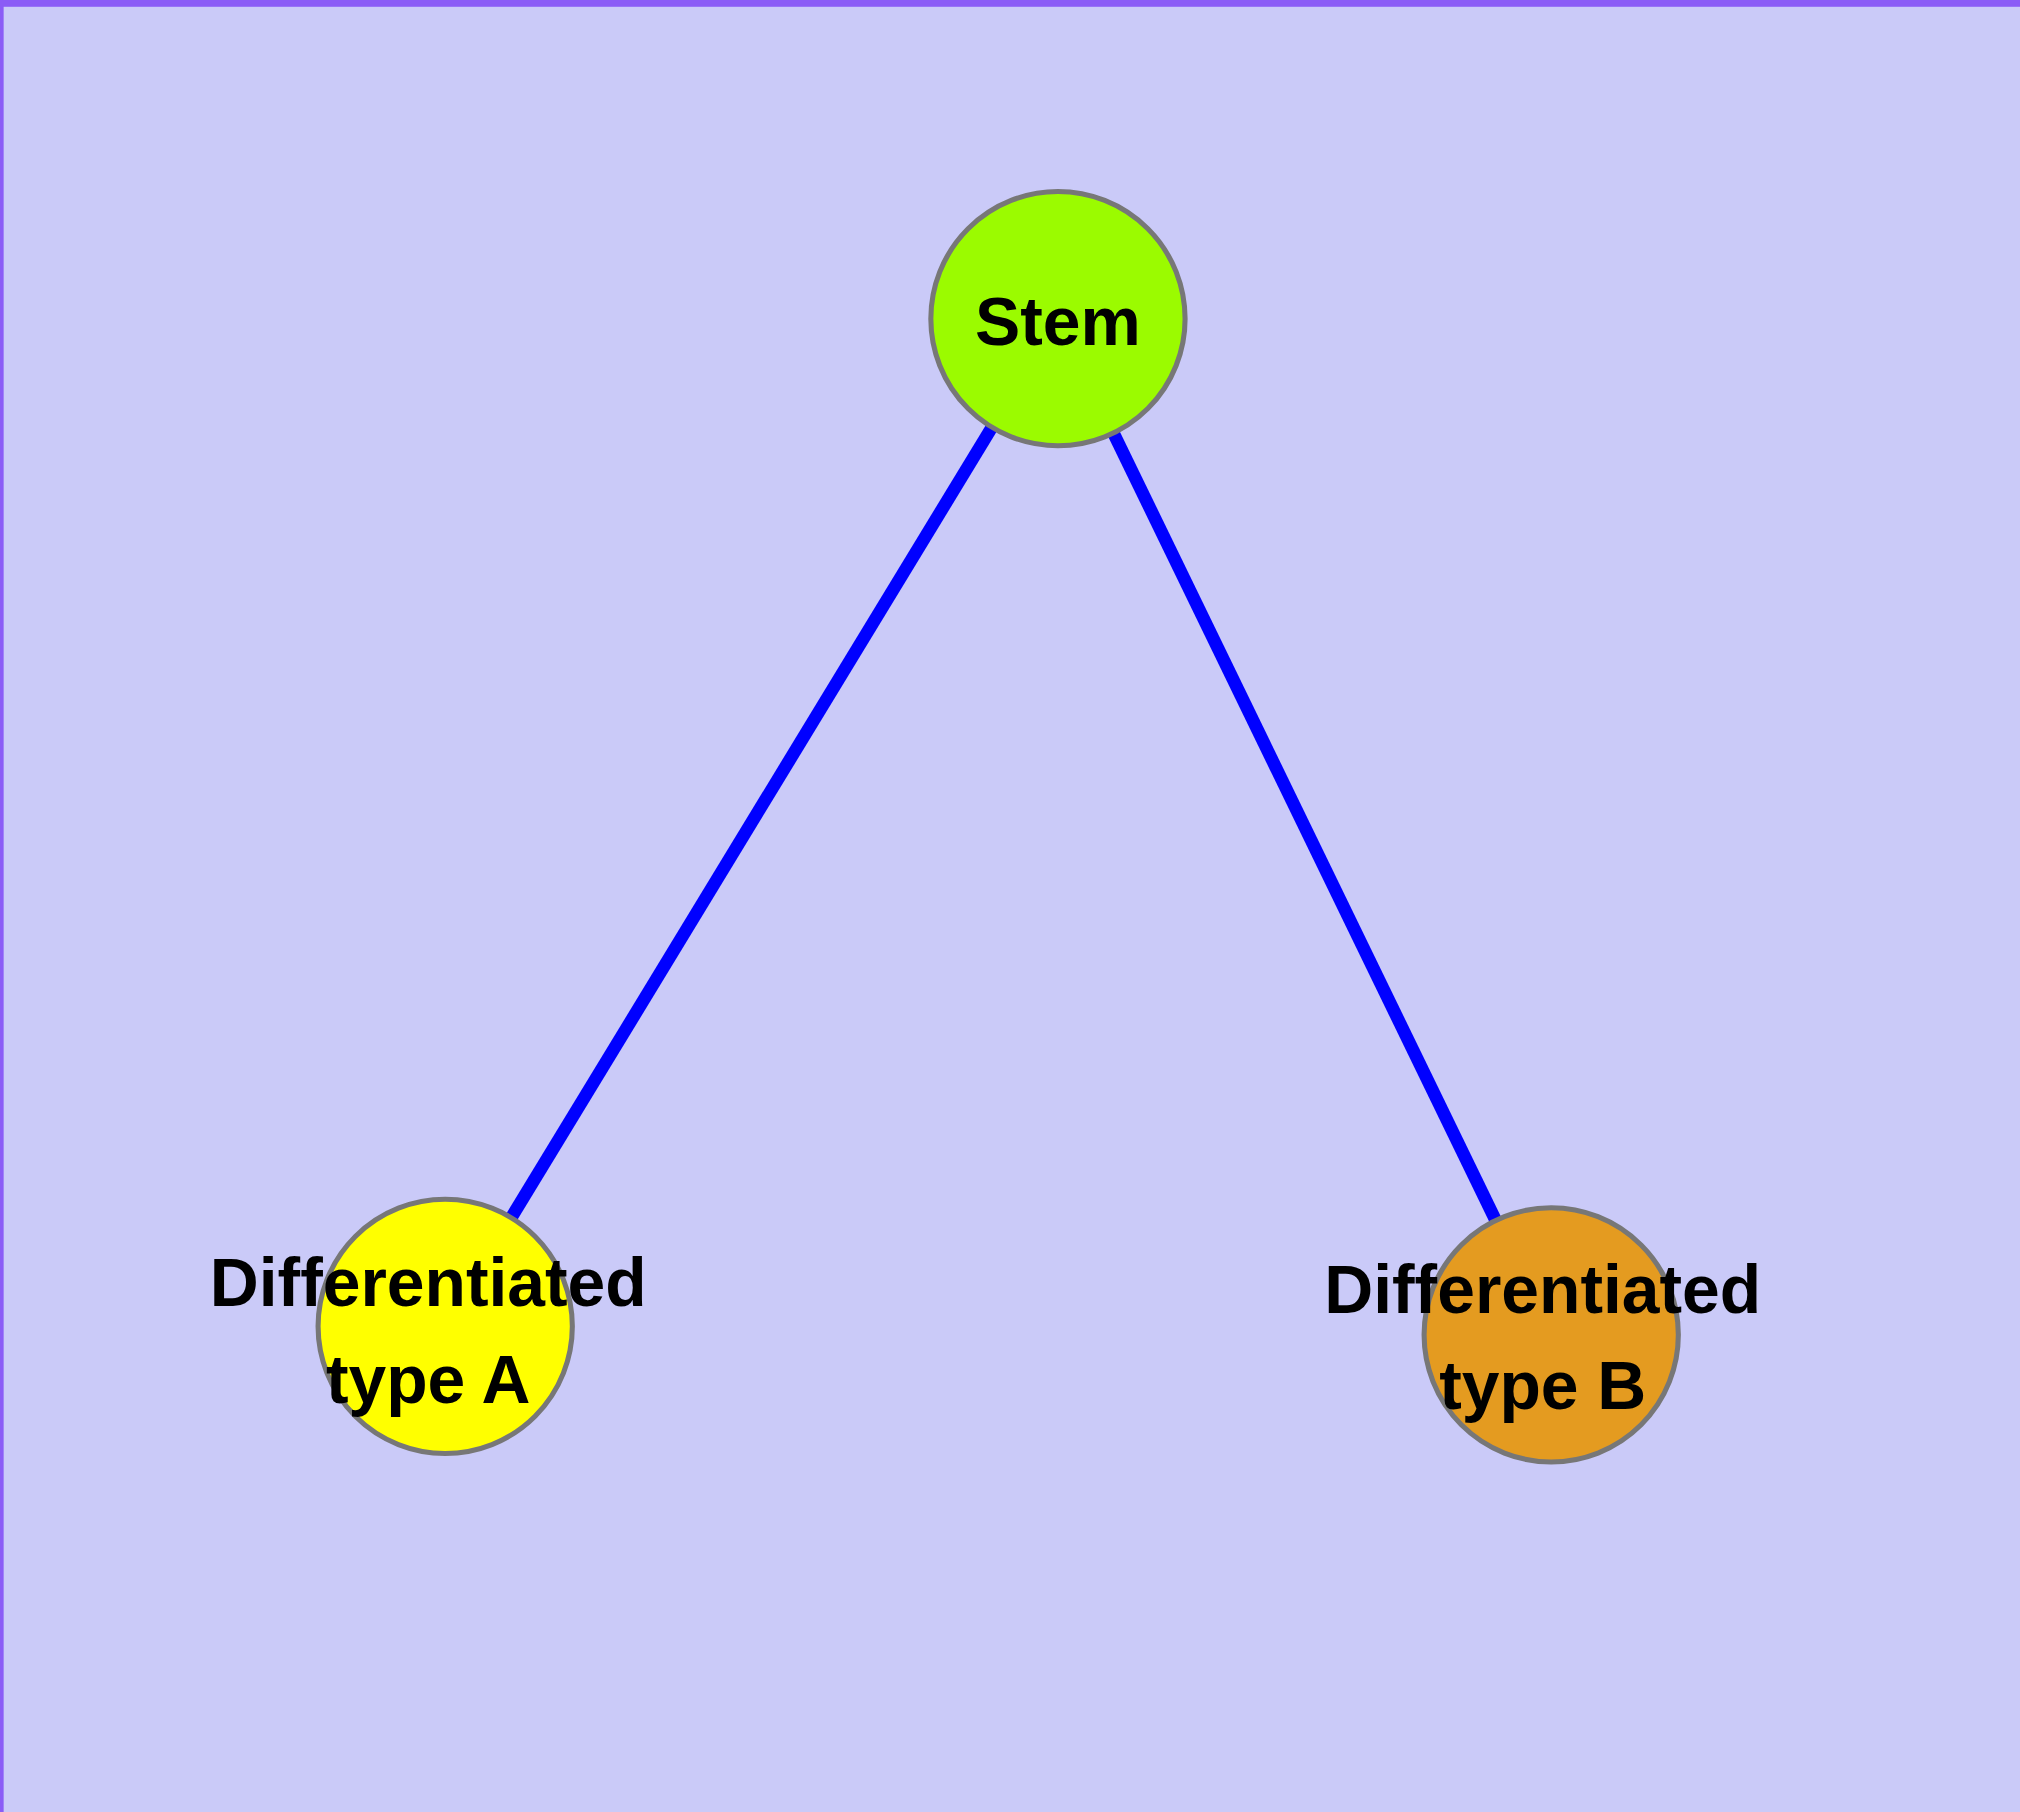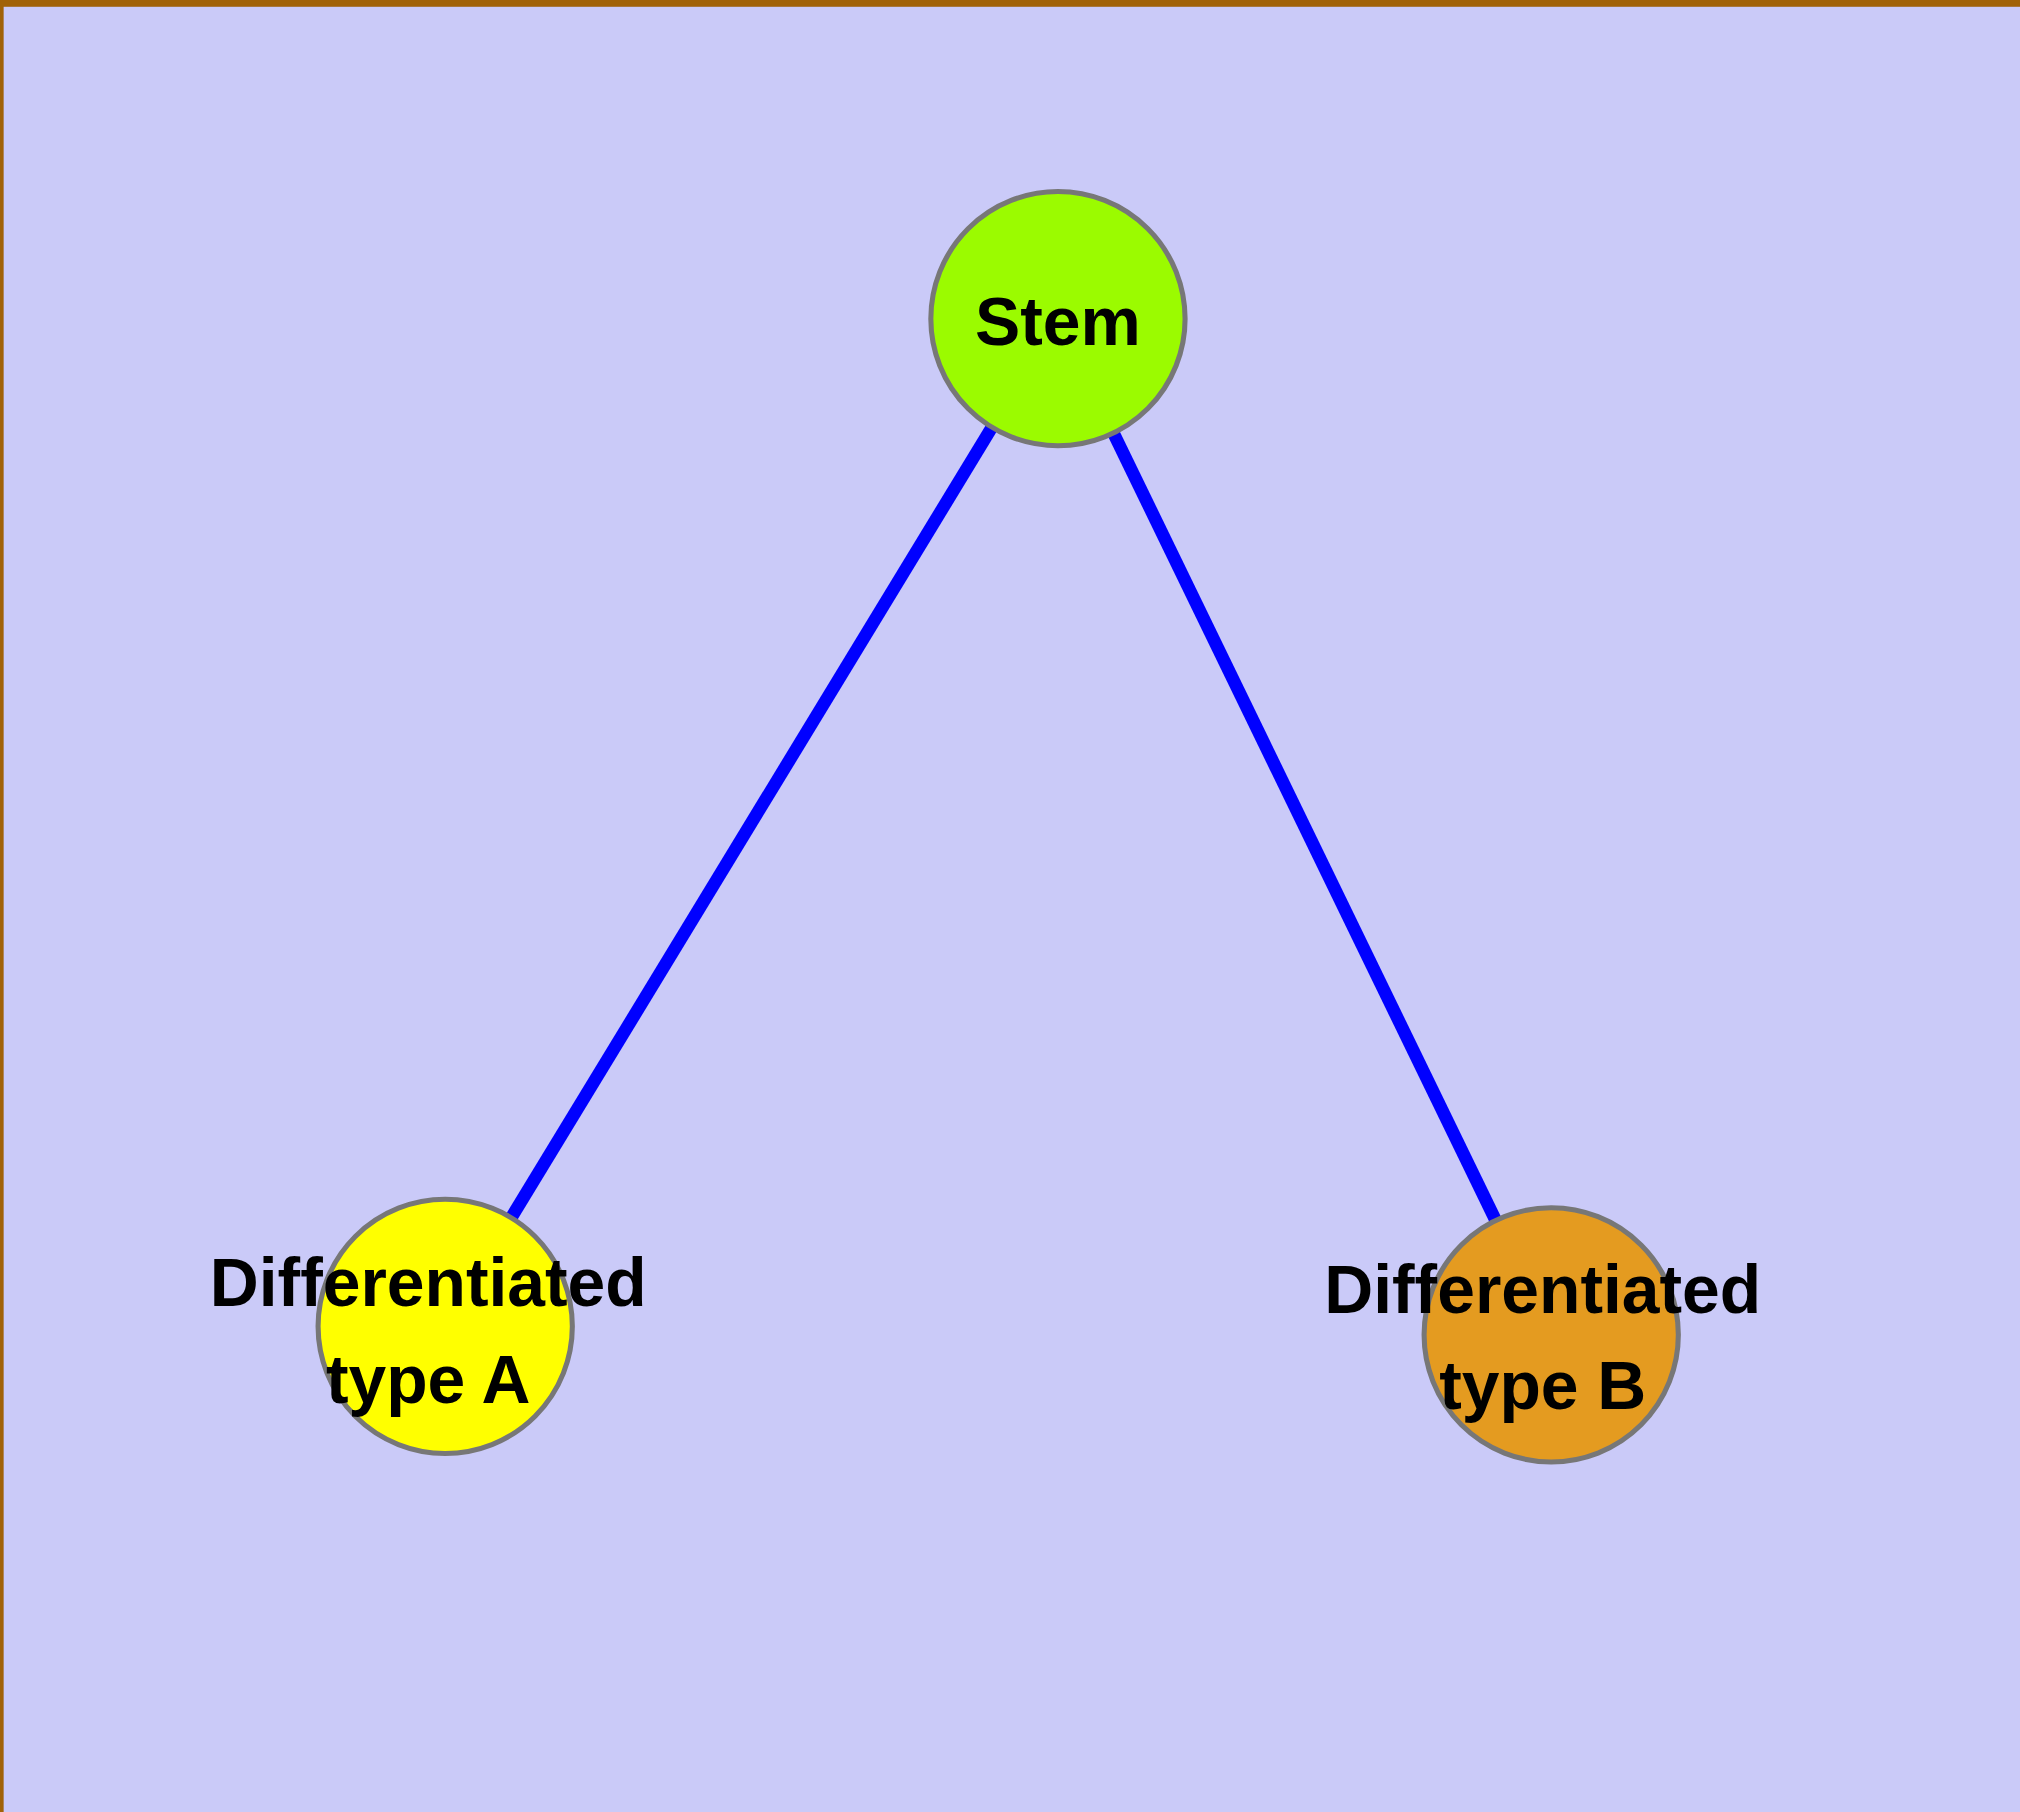--- a/index.html
+++ b/index.html
@@ -8,21 +8,21 @@
     background: #ffffff;
     width: 2021px;
     height: 1812px;
     overflow: hidden;
     font-family: "Liberation Sans", sans-serif;
   }
   .stage {
     position: relative;
     width: 2021px;
     height: 1812px;
-    background: #a16207;
+    background: #8b5cf6;
   }
   svg { display: block; }
   .node-label {
     font-family: "Liberation Sans", sans-serif;
     font-weight: bold;
     font-size: 80px;
     fill: #000000;
   }
 </style>
 </head>

